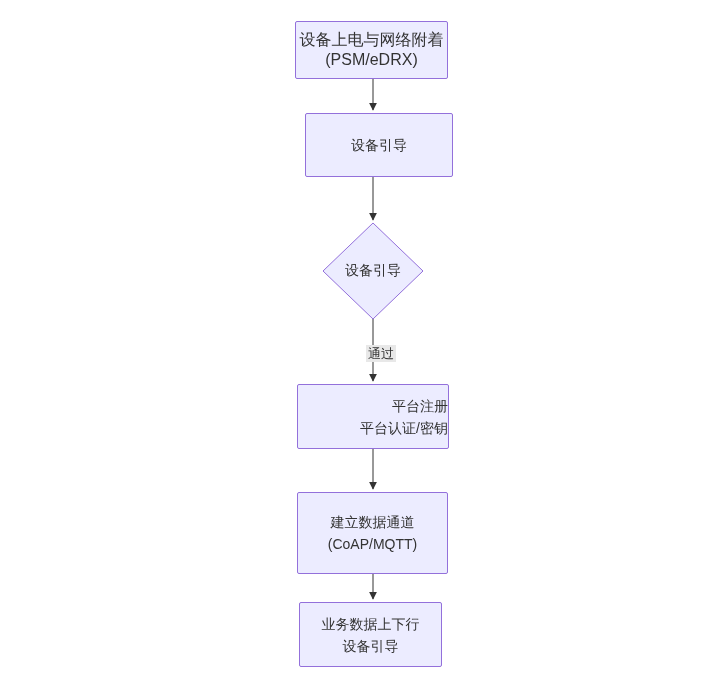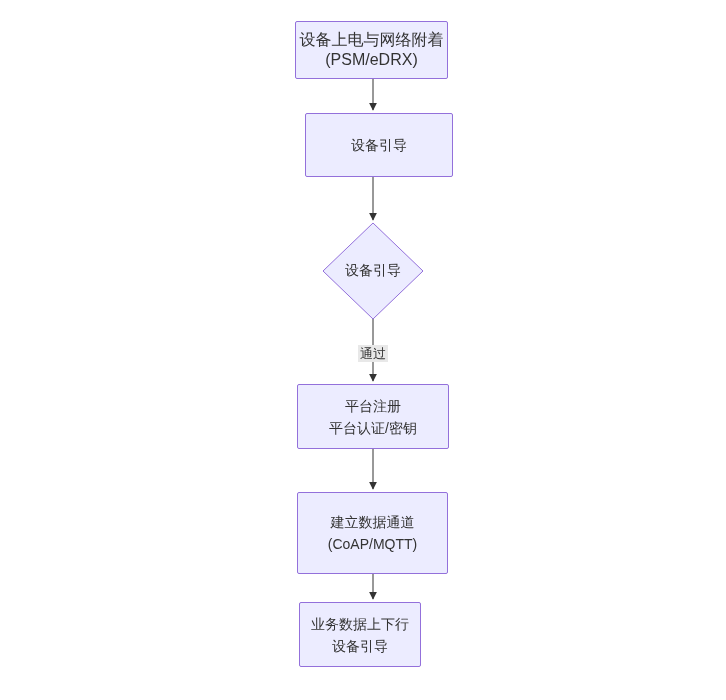--- a/index.html
+++ b/index.html
@@ -63,20 +63,21 @@
     pointer-events: none;
   }
   .edge-label {
     position: absolute;
     transform: translateX(-50%);
     background: var(--edge-label-bg, #E8E8E8);
     font-size: 13px;
     line-height: 17px;
     padding: 0 2px;
     white-space: nowrap;
+    margin-left: 8px;
   }
 </style>
 </head>
 <body>
 
 <div class="stage">
 
   <svg class="edges-svg" width="726" height="700" viewBox="0 0 726 700">
     <defs>
       <marker id="arrowhead" viewBox="0 0 10 10" refX="9" refY="5" markerWidth="8" markerHeight="8" orient="auto">
@@ -101,28 +102,28 @@
   <div class="node" style="left:305px; top:113px; width:148px; height:64px;">
     <span>设备引导</span>
   </div>
 
   <div class="diamond-label" style="left:323px; top:223px; width:100px; height:96px;">
     <span>设备引导</span>
   </div>
 
   <div class="edge-label" style="left:373px; top:345px;">通过</div>
 
-  <div class="node" style="left:297px; top:384px; width:152px; height:65px;">
+  <div class="node" style="left:297px; top:384px; width:152px; height:65px;align-items:flex-end;">
     <span>平台注册</span>
     <span>平台认证/密钥</span>
   </div>
 
   <div class="node" style="left:297px; top:492px; width:151px; height:82px;">
     <span>建立数据通道</span>
     <span>(CoAP/MQTT)</span>
   </div>
 
-  <div class="node" style="left:299px; top:602px; width:122px; height:65px;">
+  <div class="node" style="left:299px; top:602px; width:143px; height:65px;">
     <span>业务数据上下行</span>
     <span>设备引导</span>
   </div>
 
 </div>
 
 </body></html>

